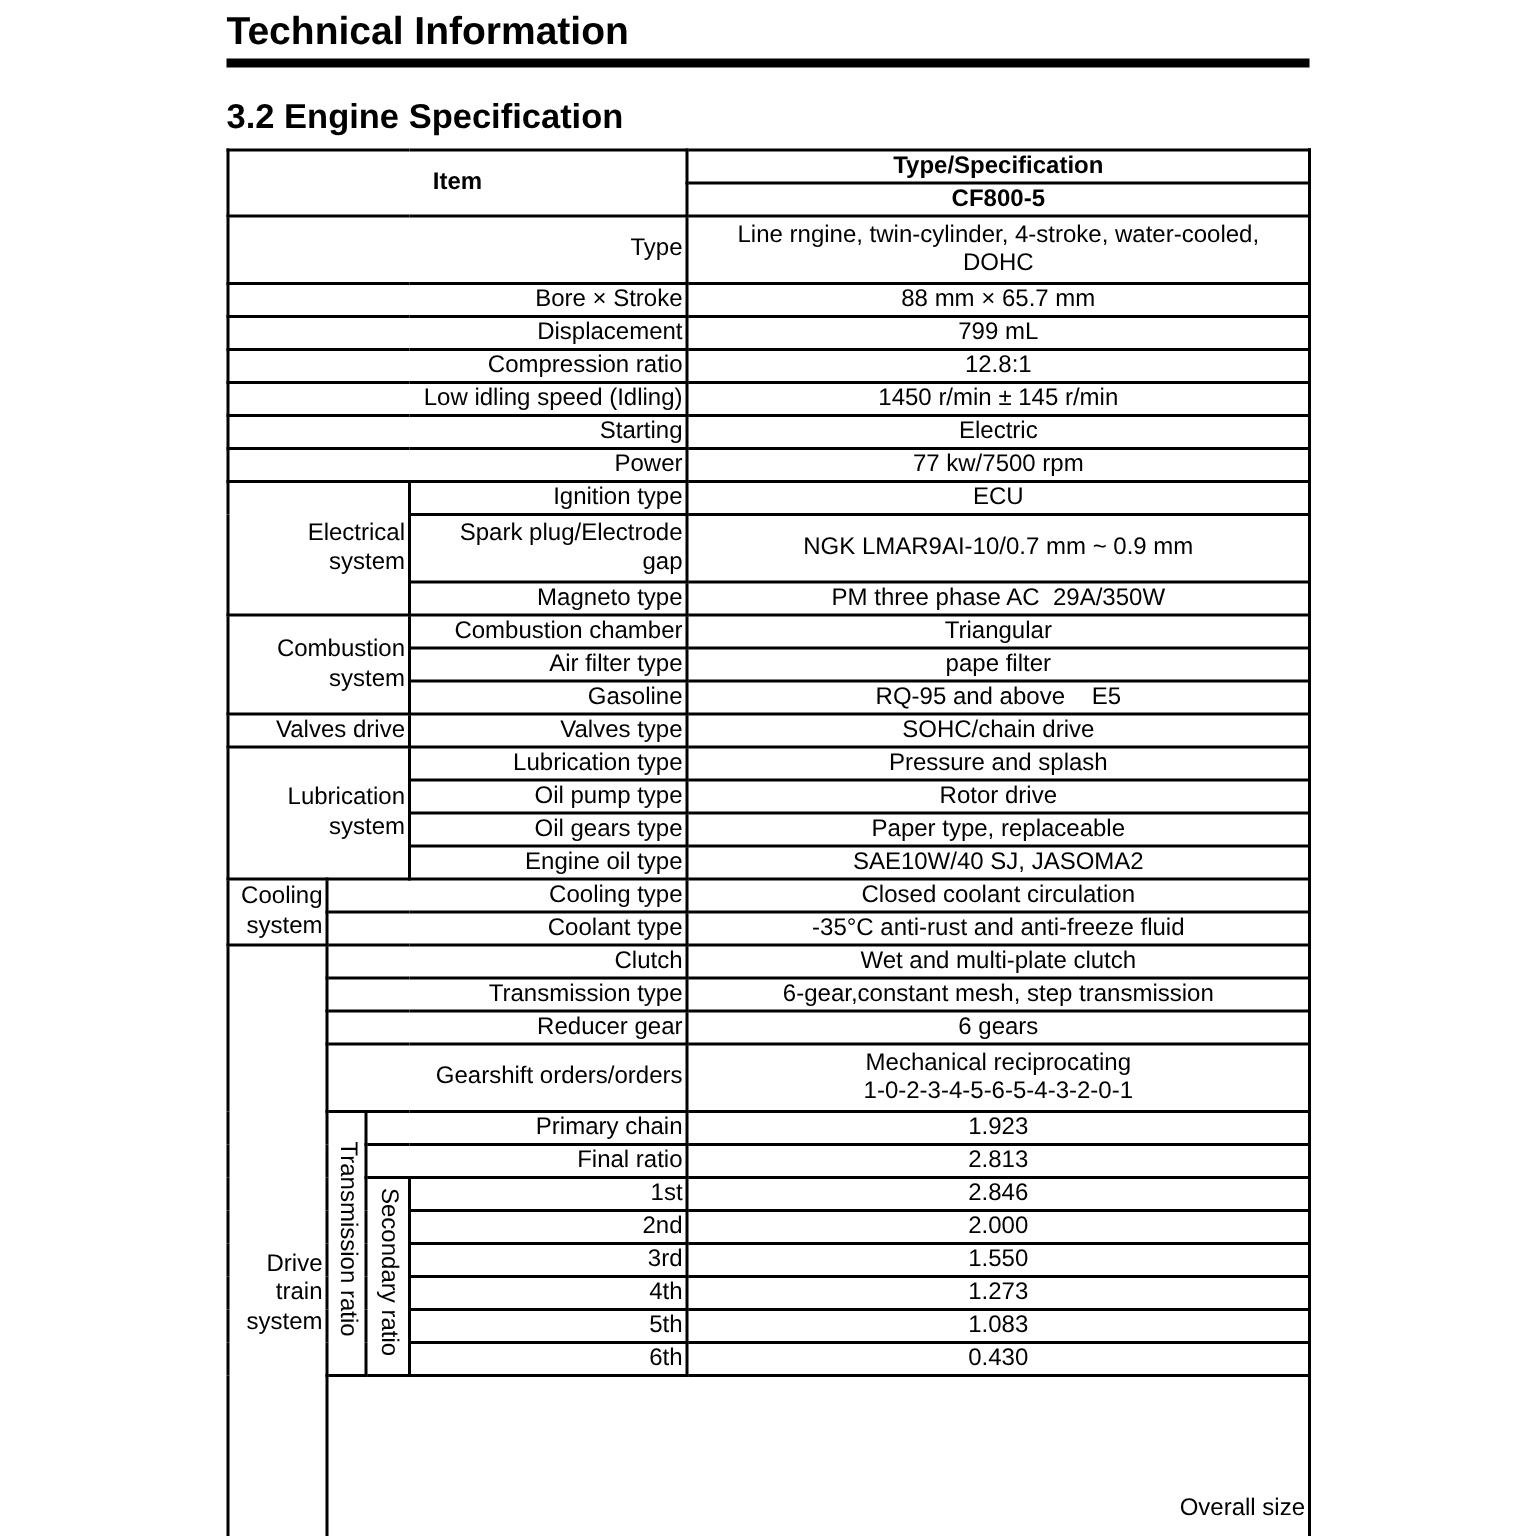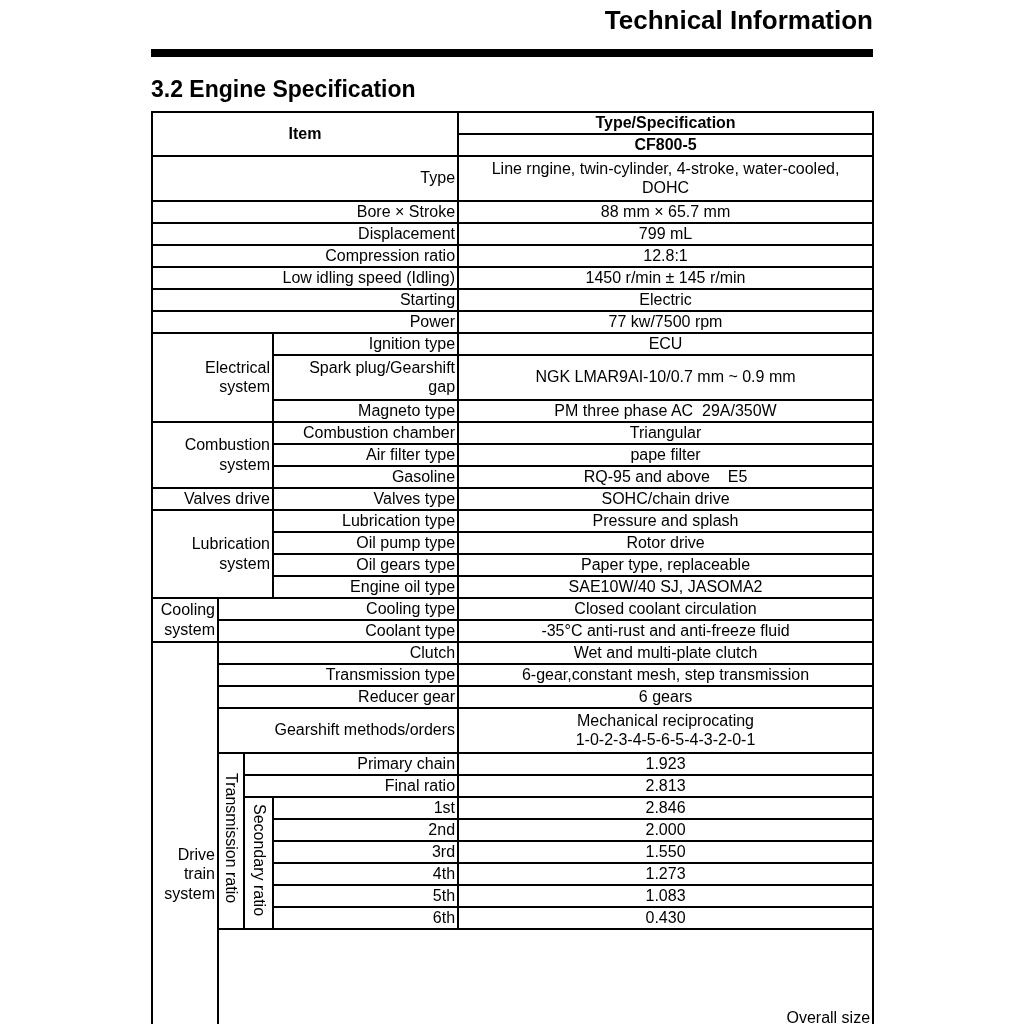--- a/index.html
+++ b/index.html
@@ -8,23 +8,22 @@
     position:relative;
     width:1024px; height:1024px;
     background:#ffffff;
     color:#000;
     font-family:"Liberation Sans", sans-serif;
     overflow:hidden;
   }
   .content { position:absolute; left:151px; top:0; width:722px; }
   .doc-header {
     padding-top:6px;
-    border-bottom:8px solid #000000;
-    text-align:right;
-    padding-bottom:14px;
+    border-bottom:6px solid #000000;
+    padding-bottom:4px;
   }
   .doc-header h1 {
     font-size:26px; font-weight:bold; letter-spacing:0px;
     line-height:1.1; display:inline-block;
   }
   .section-title {
     margin-top:19px;
     font-size:23px; font-weight:bold;
   }
   table.spec {
@@ -118,21 +117,21 @@
         <td colspan="4" class="lbl">Power</td>
         <td class="val">77 kw/7500 rpm</td>
       </tr>
 
       <tr>
         <td colspan="3" rowspan="3" class="lbl">Electrical system</td>
         <td class="lbl">Ignition type</td>
         <td class="val">ECU</td>
       </tr>
       <tr class="h2">
-        <td class="lbl">Spark plug/Gearshift
+        <td class="lbl">Spark plug/Electrode
 gap</td>
         <td class="val">NGK LMAR9AI-10/0.7 mm ~ 0.9 mm</td>
       </tr>
       <tr>
         <td class="lbl">Magneto type</td>
         <td class="val">PM three phase AC  29A/350W</td>
       </tr>
 
       <tr>
         <td colspan="3" rowspan="3" class="lbl">Combustion system</td>
@@ -189,21 +188,21 @@
       </tr>
       <tr>
         <td colspan="3" class="lbl">Transmission type</td>
         <td class="val">6-gear,constant mesh, step transmission</td>
       </tr>
       <tr>
         <td colspan="3" class="lbl">Reducer gear</td>
         <td class="val">6 gears</td>
       </tr>
       <tr class="h2">
-        <td colspan="3" class="lbl">Gearshift methods/orders</td>
+        <td colspan="3" class="lbl">Gearshift orders/orders</td>
         <td class="val">Mechanical reciprocating
 1-0-2-3-4-5-6-5-4-3-2-0-1</td>
       </tr>
       <tr>
         <td rowspan="8" class="vert"><span class="vtext">Transmission ratio</span></td>
         <td colspan="2" class="lbl">Primary chain</td>
         <td class="val">1.923</td>
       </tr>
       <tr>
         <td colspan="2" class="lbl">Final ratio</td>

